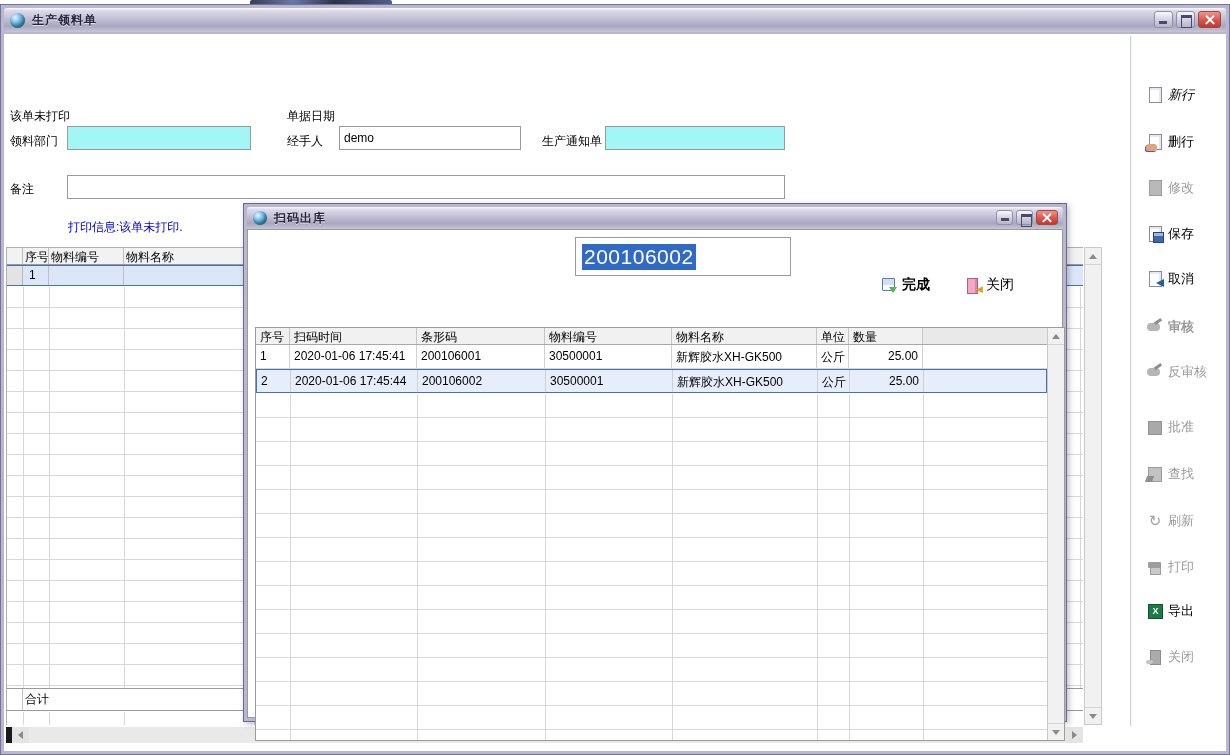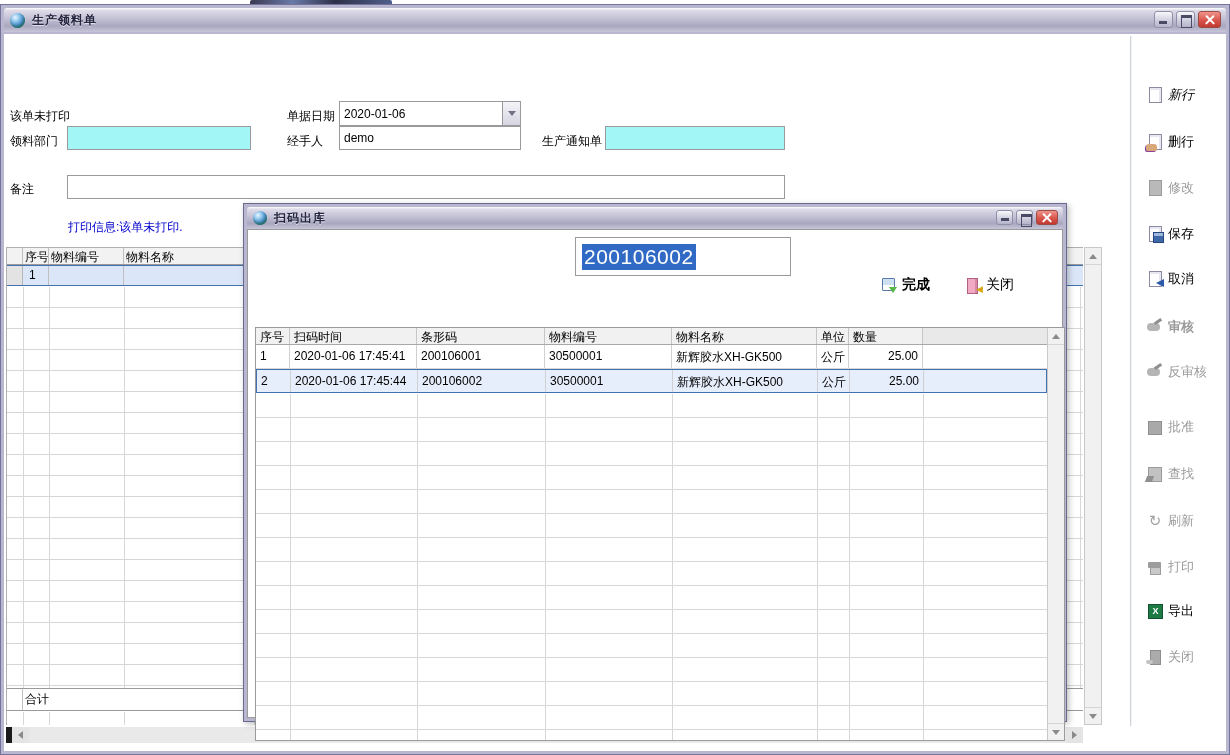--- a/index.html
+++ b/index.html
@@ -159,26 +159,20 @@
         <span class="wbtn g-max"></span>
         <span class="wbtn wbtn-close g-close"></span>
       </span>
     </div>
 
     <div class="content">
 
       <span class="lbl" style="left:6px; top:74px;">该单未打印</span>
 
       <span class="lbl" style="left:283px; top:74px;">单据日期</span>
-      <div class="combo" style="left:335px; top:67px; width:182px; height:25px;">
-        <span class="cval">2020-01-06</span>
-        <span class="combo-btn">
-          <span class="chev-down"></span>
-        </span>
-      </div>
 
       <span class="lbl" style="left:6px; top:99px;">领料部门</span>
       <input class="field cyan" style="left: 63px; top: 92px; width: 184px; height: 24px;" value="">
 
       <span class="lbl" style="left:283px; top:99px;">经手人</span>
       <input class="field white" style="left: 335px; top: 92px; width: 182px; height: 24px;" value="demo">
 
       <span class="lbl" style="left:538px; top:99px;">生产通知单</span>
       <input class="field cyan" style="left: 601px; top: 92px; width: 180px; height: 24px;" value="">
 

